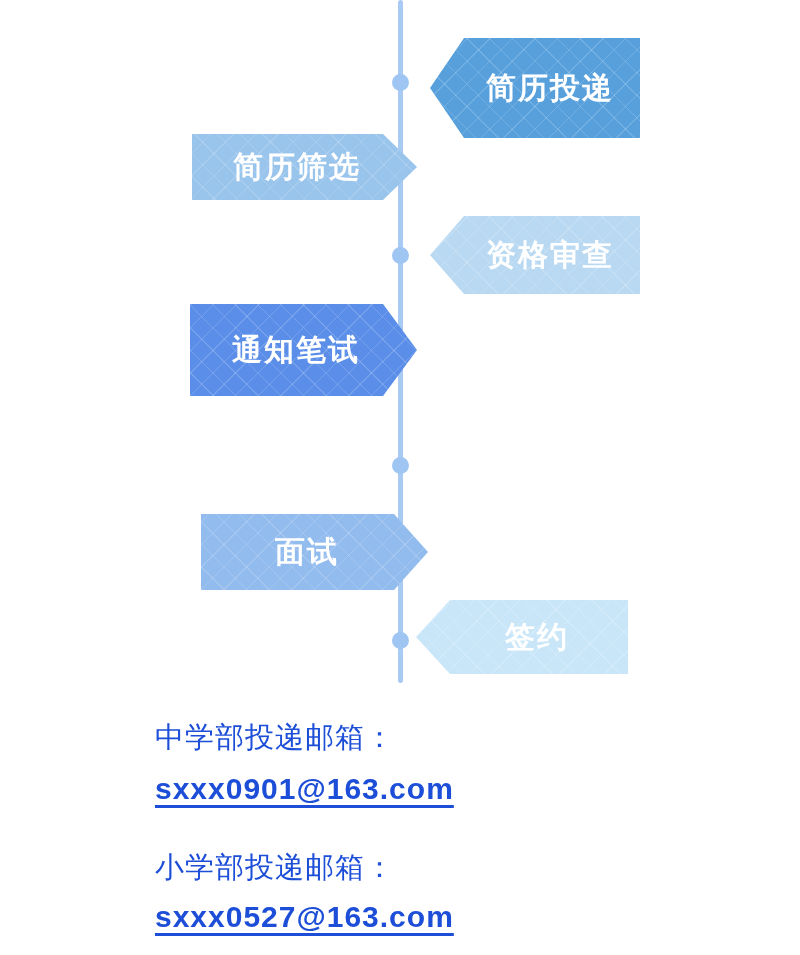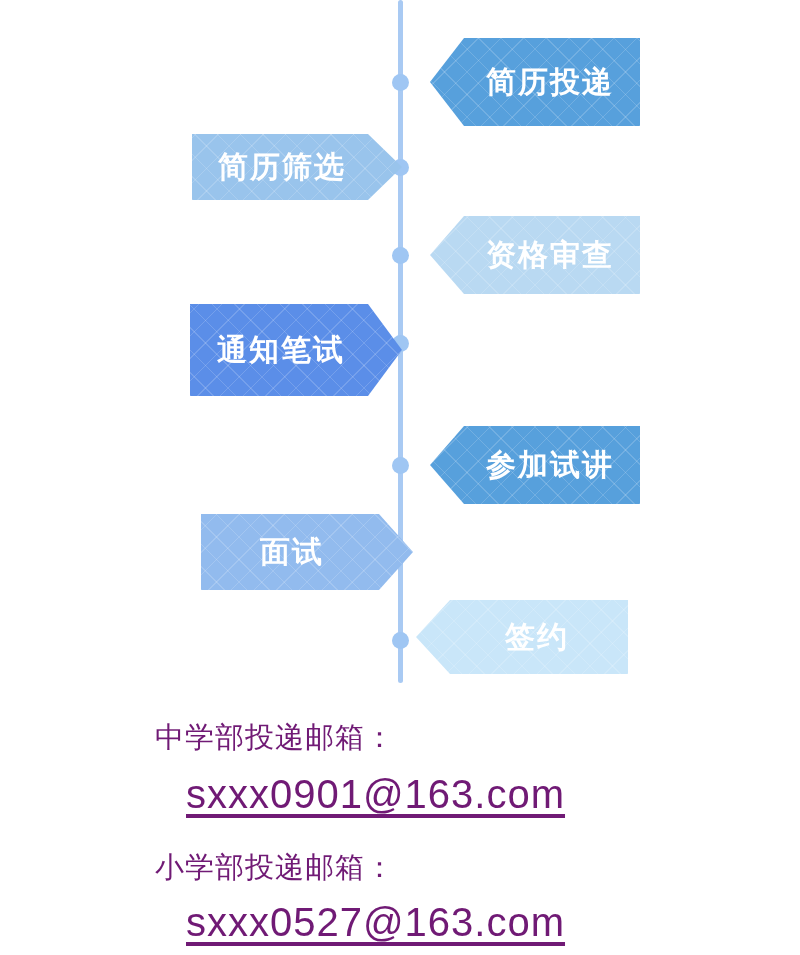--- a/index.html
+++ b/index.html
@@ -20,74 +20,72 @@
     left:392px;
   }
 
   
   .step{
     position:absolute;display:flex;align-items:center;justify-content:center;
     color:#ffffff;font-weight:bold;font-size:30px;letter-spacing:2px;
     background-image:
       repeating-linear-gradient(45deg, rgba(255,255,255,.16) 0 1px, transparent 1px 16px),
       repeating-linear-gradient(-45deg, rgba(255,255,255,.16) 0 1px, transparent 1px 16px);
+    padding-left: 15px;
   }
   .step.point-right{ 
     clip-path:polygon(0 0, calc(100% - 34px) 0, 100% 50%, calc(100% - 34px) 100%, 0 100%);
     padding-right:30px;
   }
   .step.point-left{ 
     clip-path:polygon(34px 0, 100% 0, 100% 100%, 34px 100%, 0 50%);
     padding-left:30px;
   }
 
   
   .contact-line{
-    position:absolute;left:155px;color:#701a75;white-space:nowrap;
+    position:absolute;left:155px;color:#1d4ed8;white-space:nowrap;
   }
   .contact-label{font-size:29px;letter-spacing:1px;}
   .contact-email{
-    font-size:40px;font-weight:normal;letter-spacing:1px;
-    text-decoration:underline;text-underline-offset:6px;cursor:pointer;margin-left:31px;
+    font-size:30px;font-weight:bold;letter-spacing:1px;
+    text-decoration:underline;text-underline-offset:6px;cursor:pointer;
   }
 </style>
 </head>
 <body>
 
 <div class="stage">
 
   <div class="timeline-line" style="background-color: rgb(169, 202, 243);"></div>
 
   <div class="timeline-dot" style="top: 74px; background-color: rgb(159, 198, 243);"></div>
   <div class="timeline-dot" style="top: 159px; background-color: rgb(159, 198, 243);"></div>
   <div class="timeline-dot" style="top: 247px; background-color: rgb(159, 198, 243);"></div>
   <div class="timeline-dot" style="top: 335px; background-color: rgb(159, 198, 243);"></div>
   <div class="timeline-dot" style="top: 457px; background-color: rgb(159, 198, 243);"></div>
   <div class="timeline-dot" style="top: 544px; background-color: rgb(159, 198, 243);"></div>
   <div class="timeline-dot" style="top: 632px; background-color: rgb(159, 198, 243);"></div>
 
-  <div class="step point-left" style="left: 430px; top: 38px; width: 180px; height: 88px; background-color: rgb(87, 160, 220);">
+  <div class="step point-left" style="left: 430px; top: 38px; width: 180px; height: 100px; background-color: rgb(87, 160, 220);">
     <span>简历投递</span>
   </div>
 
   <div class="step point-right" style="left: 192px; top: 134px; width: 180px; height: 66px; background-color: rgb(153, 196, 236);">
     <span>简历筛选</span>
   </div>
 
   <div class="step point-left" style="left: 430px; top: 216px; width: 180px; height: 78px; background-color: rgb(185, 217, 242); font-family: Liberation Serif, serif;">
     <span>资格审查</span>
   </div>
 
   <div class="step point-right" style="left: 190px; top: 304px; width: 182px; height: 92px; background-color: rgb(91, 142, 232);">
     <span>通知笔试</span>
   </div>
 
-  <div class="step point-left" style="left: 430px; top: 426px; width: 180px; height: 78px; background-color: rgb(87, 160, 220);">
-    <span>参加试讲</span>
-  </div>
 
   <div class="step point-right" style="left: 190px; top: 514px; width: 182px; height: 76px; background-color: rgb(146, 187, 238); margin-left: 11px;">
     <span>面试</span>
   </div>
 
   <div class="step point-left" style="left: 416px; top: 600px; width: 182px; height: 74px; background-color: rgb(201, 230, 249);">
     <span>签约</span>
   </div>
 
   <div class="contact-line contact-label" style="top:718px">中学部投递邮箱：</div>

